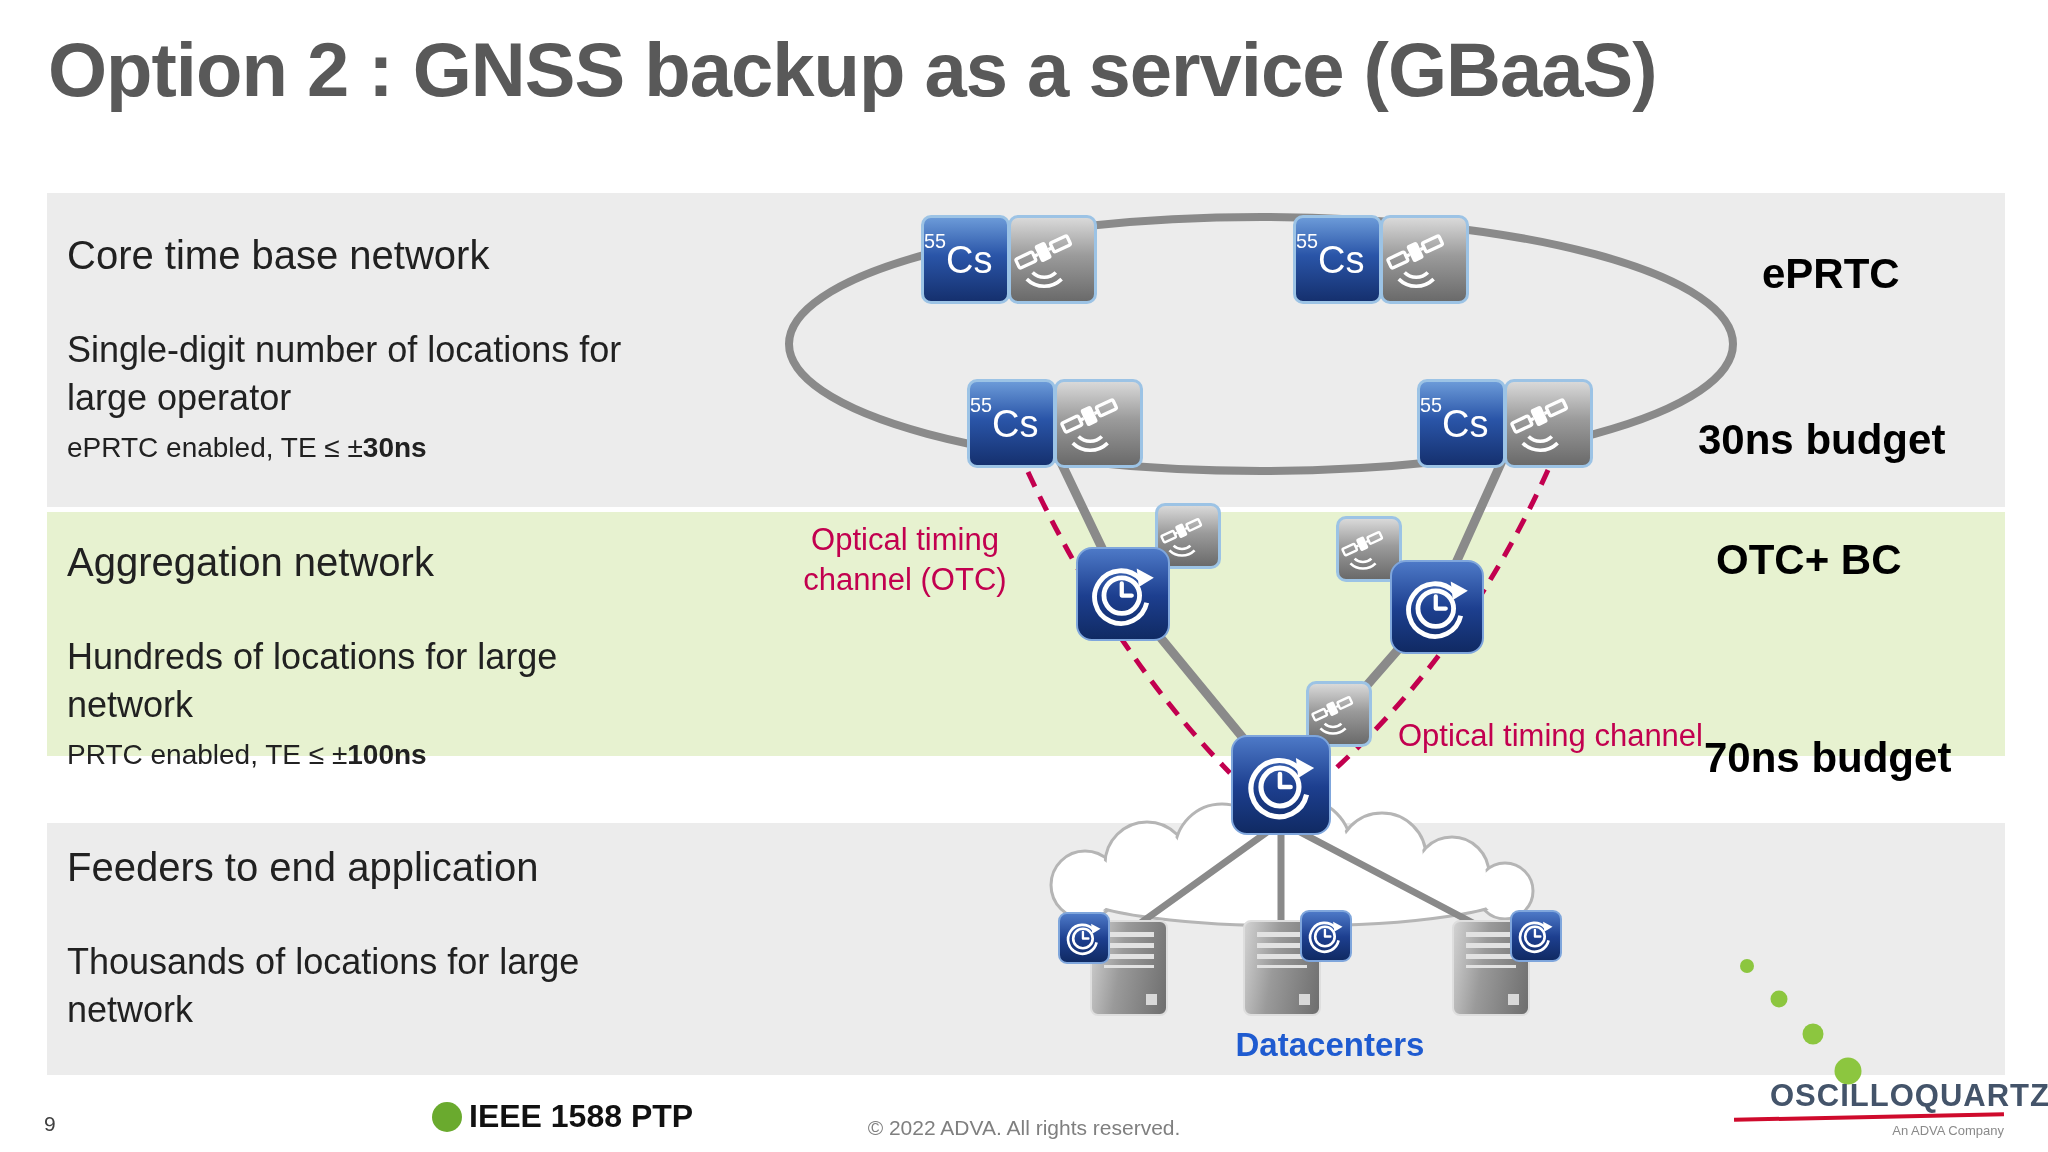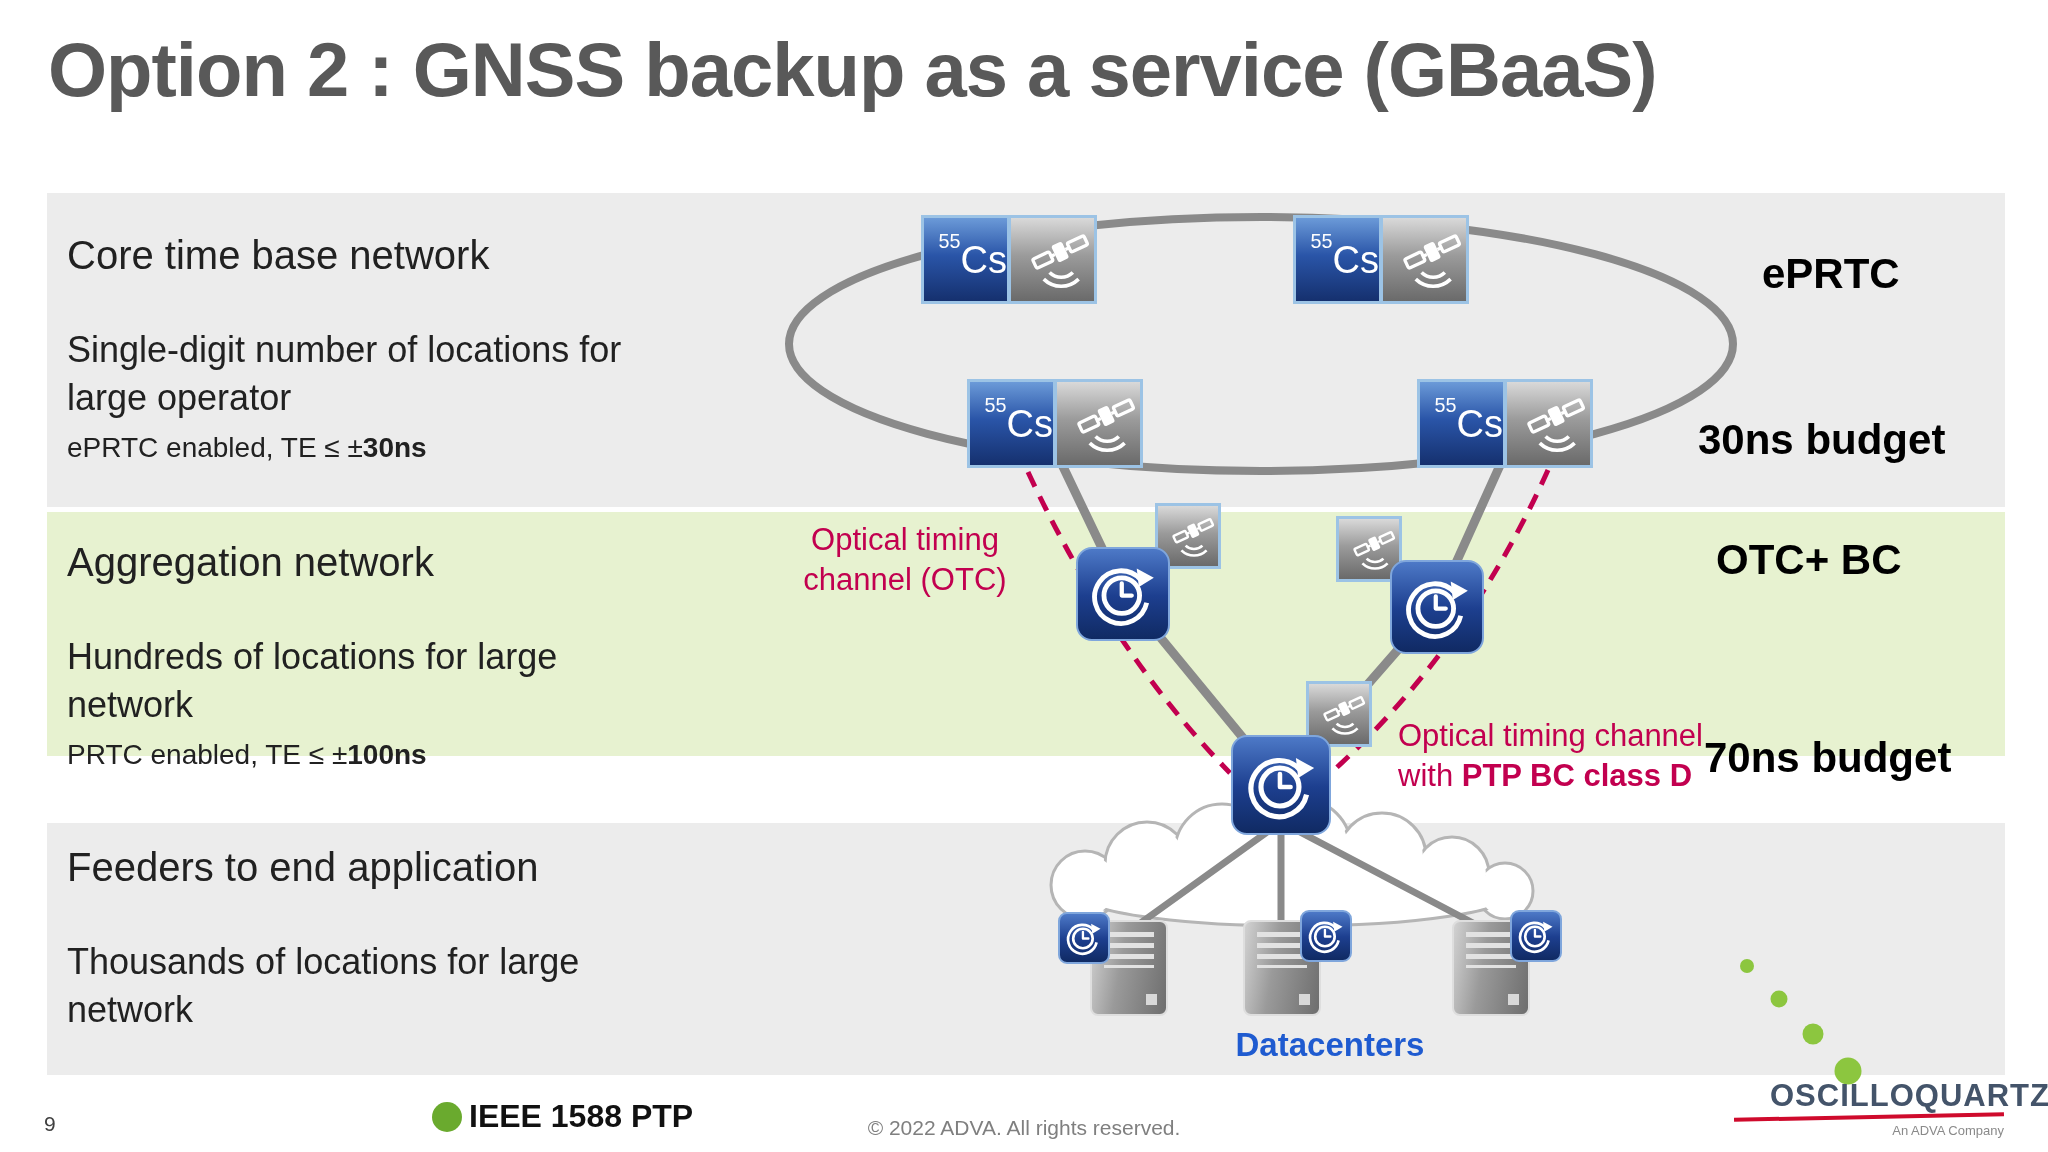--- a/index.html
+++ b/index.html
@@ -24,22 +24,22 @@
   .band-text .desc { font-size:36px; line-height:1.34; max-width:610px; color:#212121;margin-top:48px; }
   .band-text .spec { font-size:28px; margin-top:10px; color:#212121; }
   .band-text .spec b { font-weight:700; }
 
   .side-label { position:absolute; font-size:42px; font-weight:700; color:#000; z-index:3; white-space:nowrap; }
 
   .wires { position:absolute; left:0; top:0; z-index:1; pointer-events:none; }
 
   .cs-pair { position:absolute; display:flex; z-index:2; }
   .cs-box, .sat-box, .sat-solo {
-    width:89px; height:89px; border:3px solid #9cc3e5; border-radius:0;
-    display:flex; align-items:center; justify-content:flex-end;
+    width:89px; height:89px; border:3px solid #9cc3e5; border-radius:10px;
+    display:flex; align-items:center; justify-content:flex-start;
   }
   .cs-box  { background:linear-gradient(180deg,#6b9ad8 0%,#2a55a8 45%,#15306e 100%); }
   .sat-box, .sat-solo { background:linear-gradient(180deg,#d9d9d9 0%,#9b9b9b 45%,#6a6a6a 100%); }
   .cs-pair .sat-box { margin-left:-2px; }
   .sat-solo { position:absolute; z-index:2; width:66px; height:66px; }
   .cs-label { color:#fff; font-size:38px; line-height:1; white-space:nowrap; }
   .cs-label sup { font-size:0.52em; position:relative; top:-0.55em; }
   .sat-box svg, .sat-solo svg { width:80%; height:80%; }
 
   .clock-node {
@@ -289,21 +289,20 @@
   <div class="side-label" style="left:1698px; top:416px;">30ns budget</div>
   <div class="side-label" style="left:1716px; top:536px;">OTC+ BC</div>
   <div class="side-label" style="left:1704px; top:734px;">70ns budget</div>
 
   <div class="red-label otc1">
     <div>Optical timing</div>
     <div>channel (OTC)</div>
   </div>
   <div class="red-label otc2">
     <div>Optical timing channel</div>
-    <div><span>with </span><b>PTP BC class D</b></div>
   </div>
 
   <div class="dc-label">Datacenters</div>
 
   <div class="page-num">9</div>
   <div class="ptp">
     <span class="ptp-dot"></span>
     <span class="ptp-text">IEEE 1588 PTP</span>
   </div>
   <div class="copyright">© 2022 ADVA. All rights reserved.</div>

